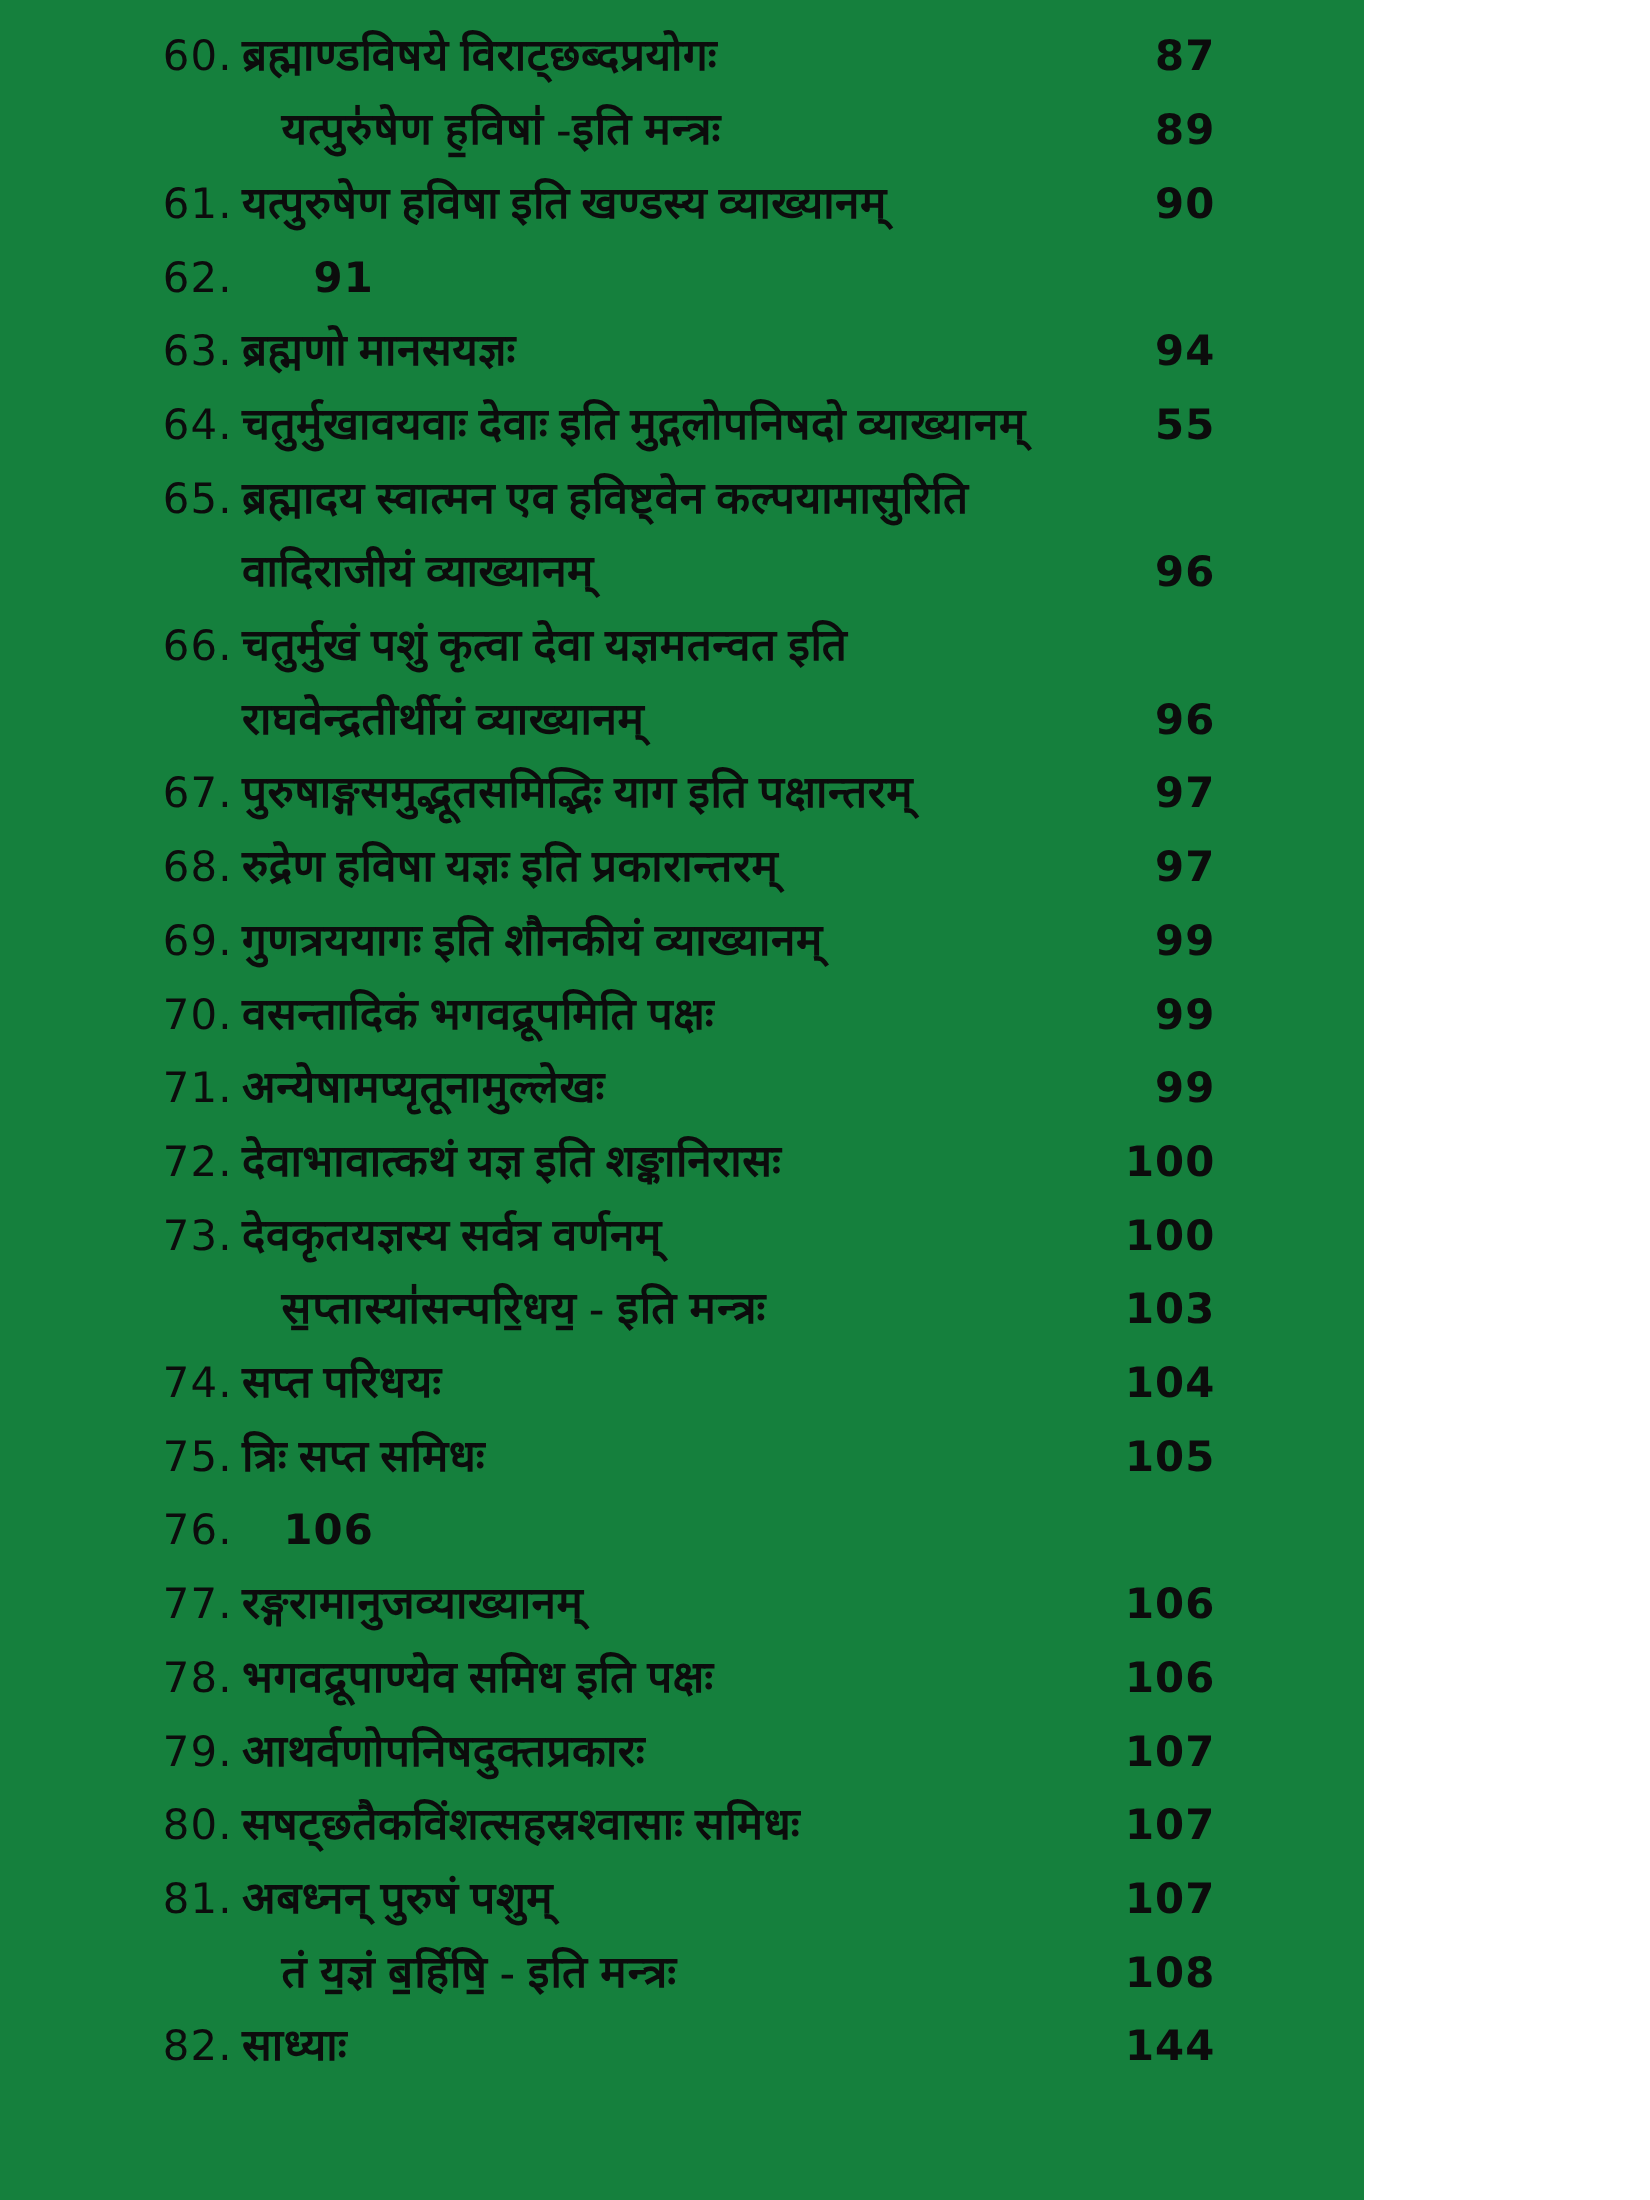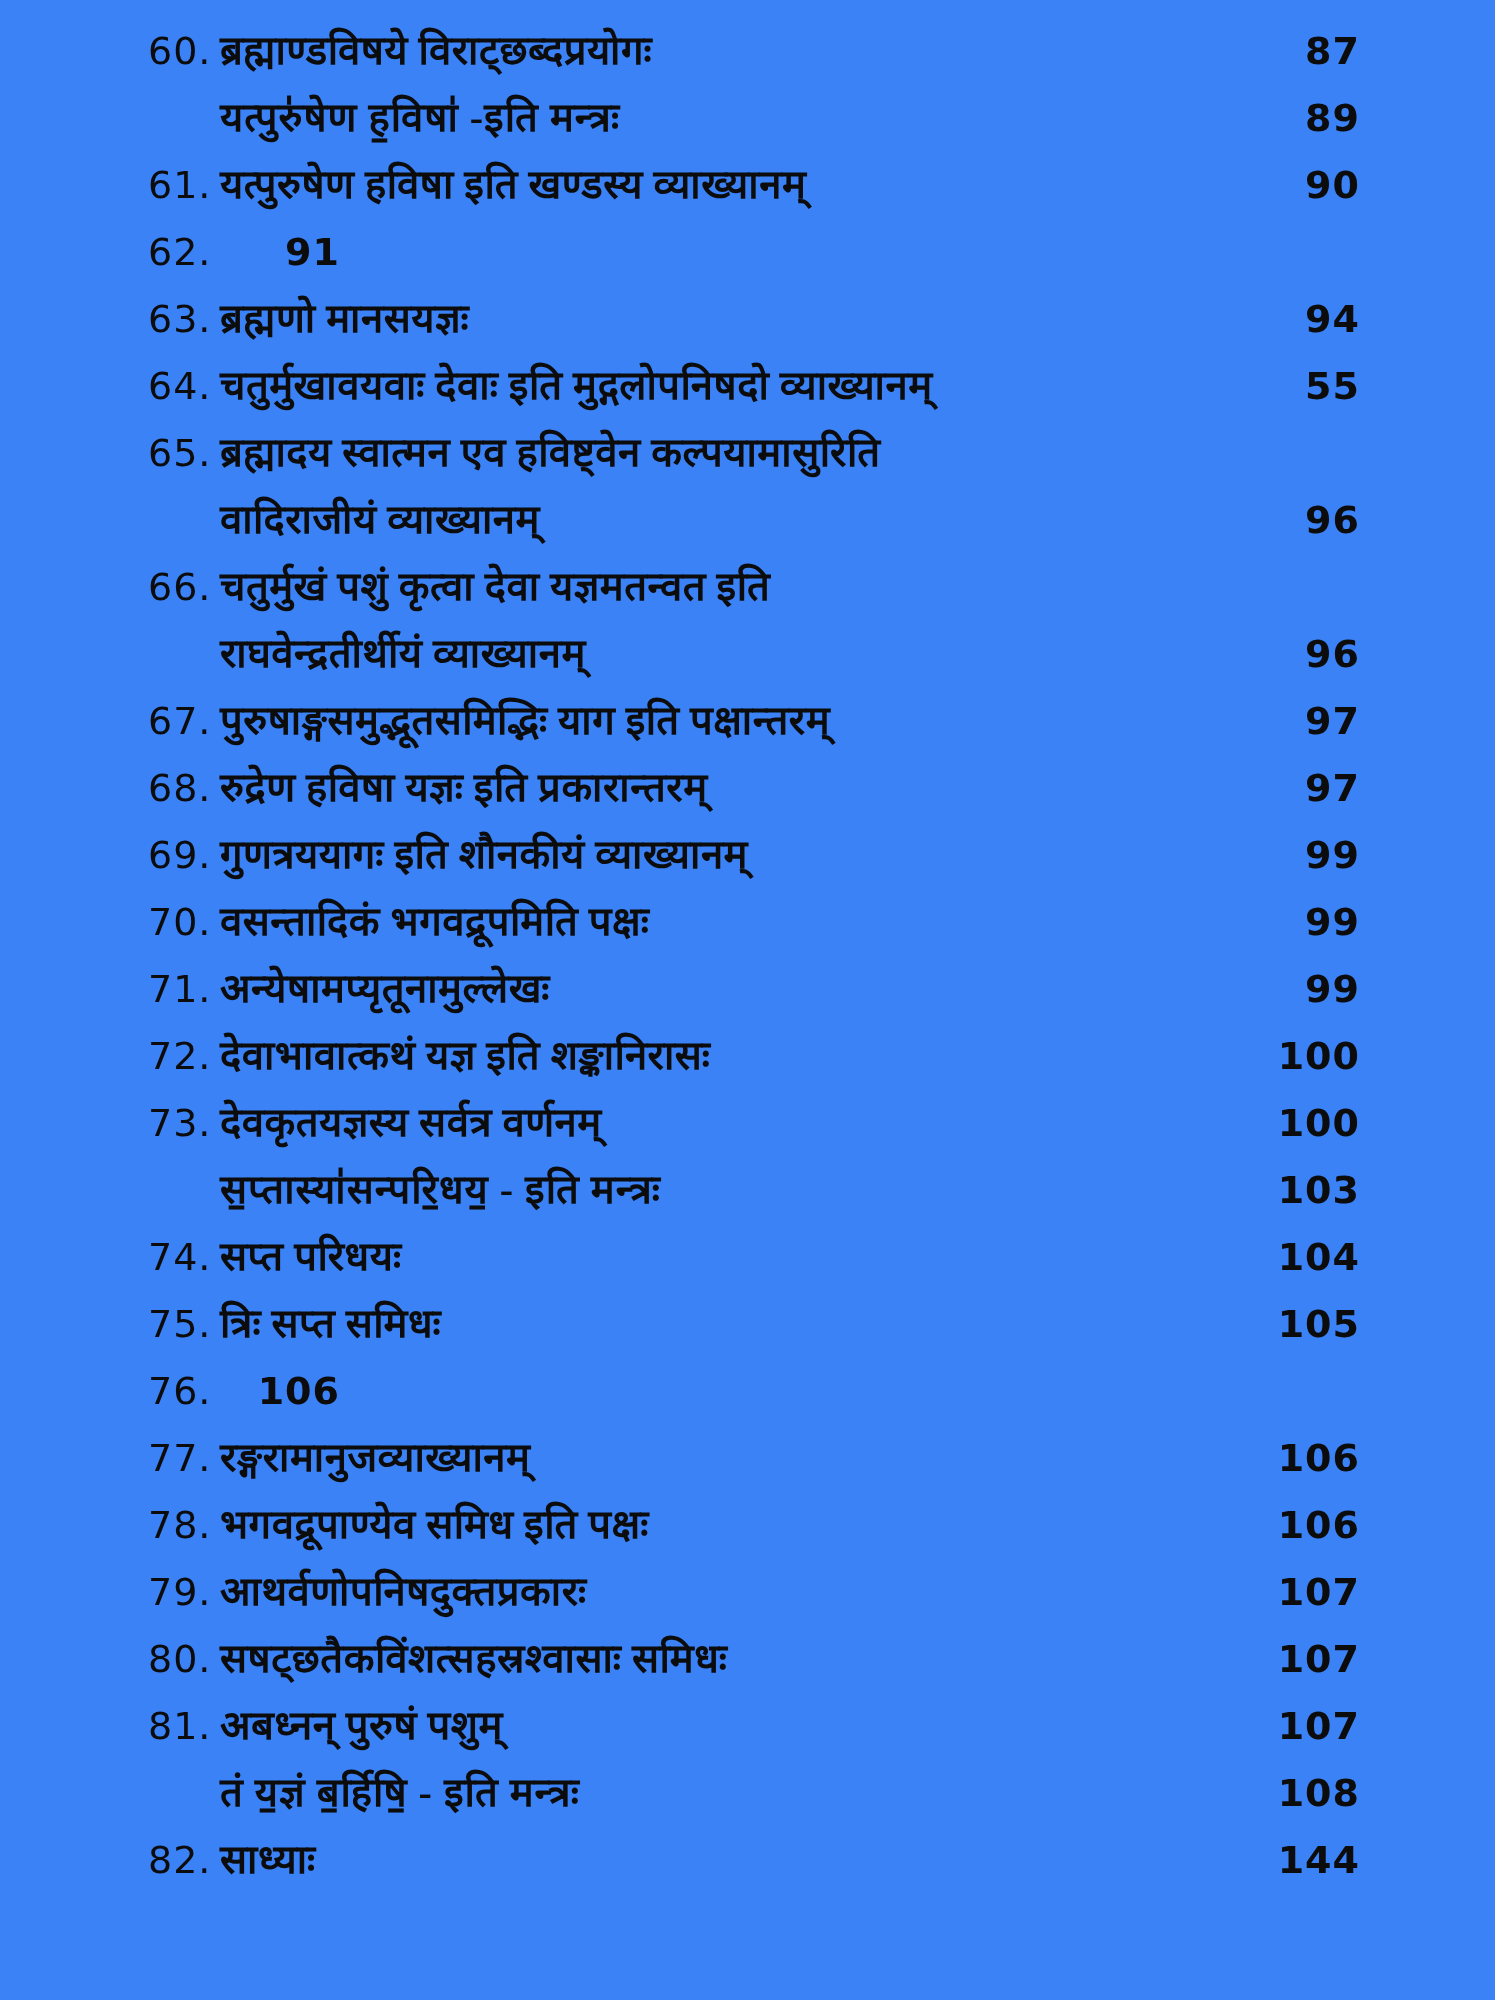--- a/index.html
+++ b/index.html
@@ -9,24 +9,24 @@
   }
   body {
     width: 1500px;
     height: 2000px;
     overflow: hidden;
     font-family: "Liberation Serif", "DejaVu Serif", serif;
     color: #0c0c0c;
   }
   .page {
     box-sizing: border-box;
-    width: 1495px;
+    width: 1240px;
     height: 2000px;
     padding: 22px 135px 27px 148px;
-    background: #3b82f6;
+    background: #15803d;
   }
   .toc-list {
     display: block;
   }
   .row {
     display: flex;
     align-items: flex-start;
     height: 67px;
     line-height: 58px;
     font-size: 40px;
@@ -41,20 +41,21 @@
   .title {
     flex: 1 1 auto;
     white-space: nowrap;
     overflow: visible;
     font-weight: 600;
     letter-spacing: 0.5px;
   }
   .row.bold .title {
     font-weight: 800;
     letter-spacing: 1px;
+    margin-left: 36px;
   }
   .page-num {
     flex: 0 0 120px;
     text-align: right;
     font-family: "DejaVu Sans", "Liberation Sans", sans-serif;
     font-size: 38px;
     font-weight: 700;
     letter-spacing: 1px;
     white-space: nowrap;
   }

